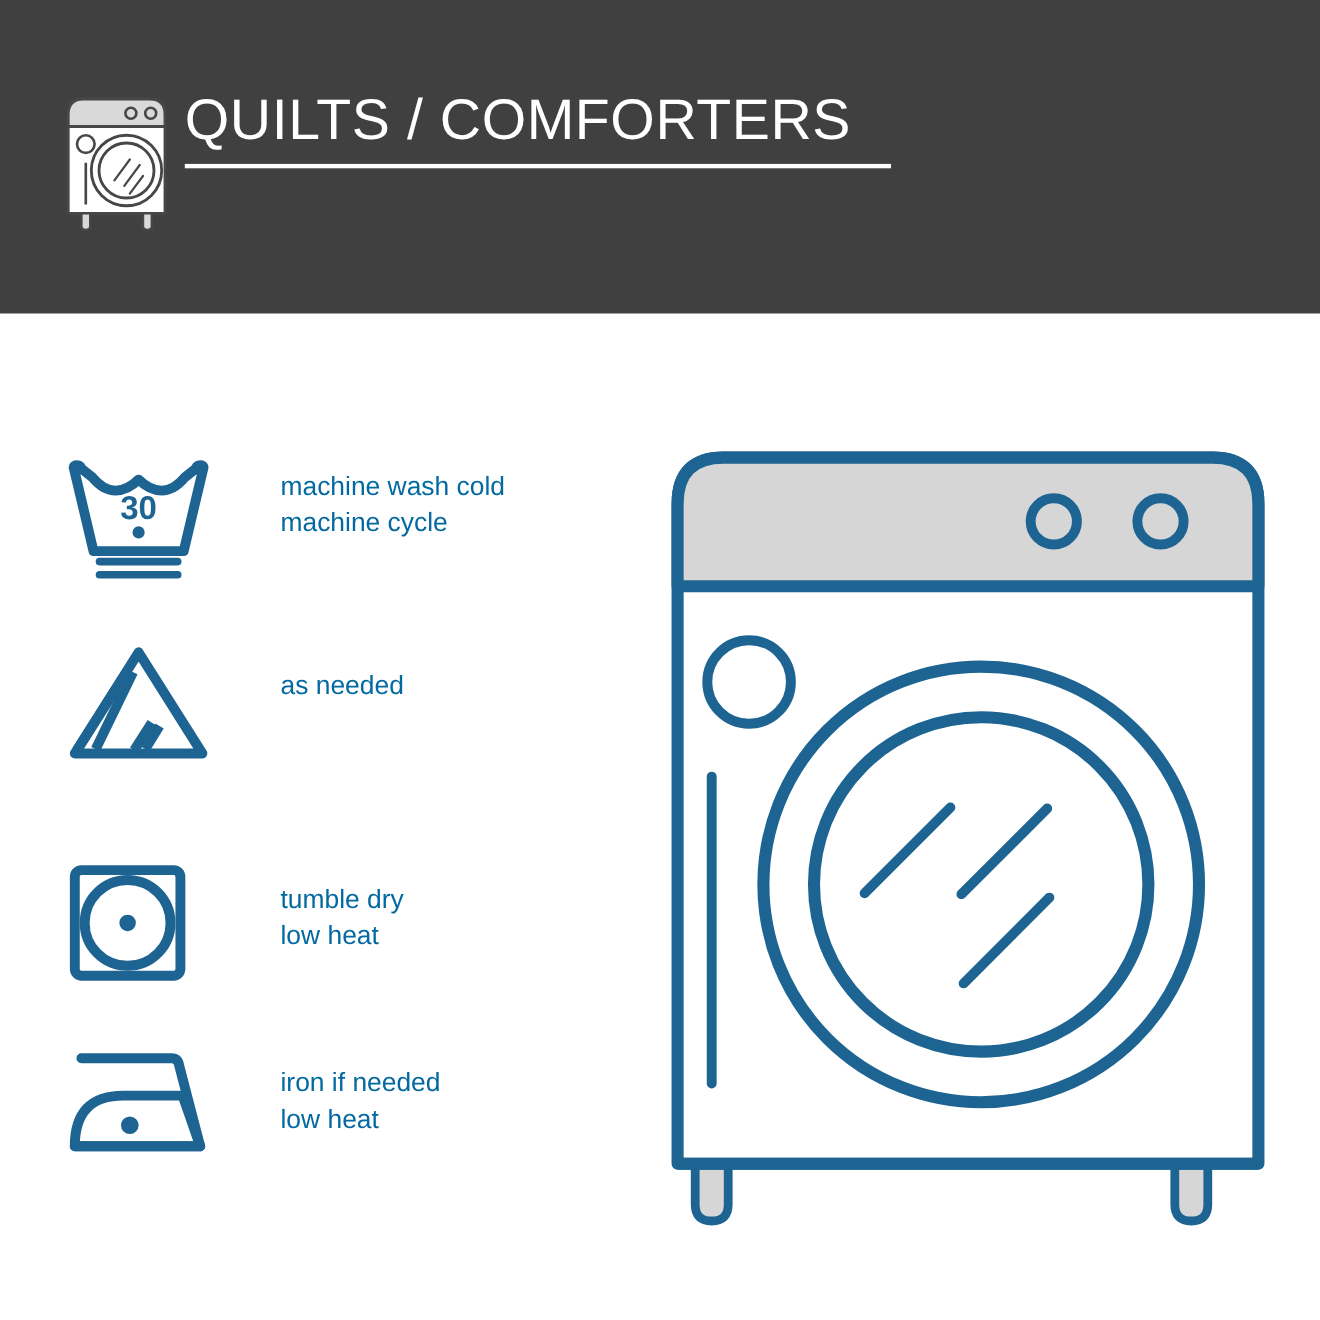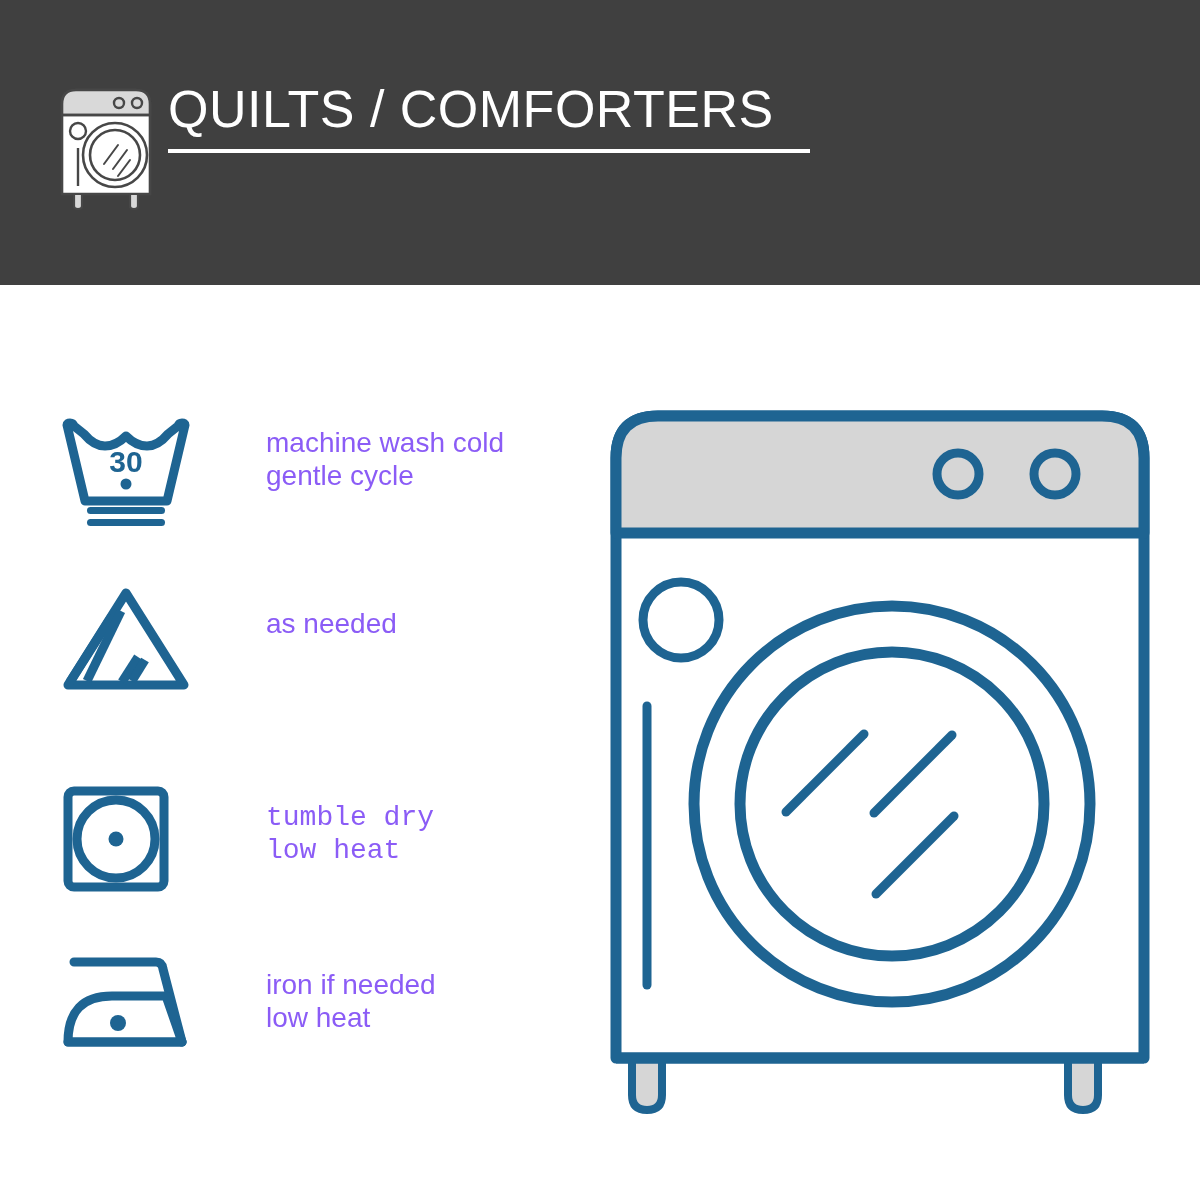--- a/index.html
+++ b/index.html
@@ -44,38 +44,38 @@
     line-height:54px;
     white-space:nowrap;
     font-family:"Liberation Sans", sans-serif;
   }
 
   
   .care-list{position:absolute;left:0;top:285px;width:540px;height:954px;}
   .care-row{position:absolute;left:0;width:540px;}
   .care-icon{position:absolute;left:60px;top:0;}
   .care-text{
-    position:absolute;left:266px;
-    color:#8b5cf6;
-    font-size:28px;
+    position:absolute;left:255px;
+    color:#0369a1;
+    font-size:24px;
     font-weight:400;
     line-height:33px;
     font-family:"Liberation Sans", sans-serif;
     white-space:nowrap;
   }
 
   
   .row-wash{top:130px;}
   .row-bleach{top:300px;}
   .row-dry{top:498px;}
   .row-iron{top:665px;}
 
   .care-text.t-wash{top:11px;}
   .care-text.t-bleach{top:22px;}
-  .care-text.t-dry{top:18px;font-family:Liberation Mono, monospace;}
+  .care-text.t-dry{top:18px;}
   .care-text.t-iron{top:18px;}
 
   
   .washer{position:absolute;left:600px;top:400px;width:560px;height:720px;}
 </style>
 </head>
 <body>
 
 <div id="page">
 
@@ -130,21 +130,21 @@
           <text x="66" y="57" font-family="'Liberation Sans',sans-serif" font-size="30" font-weight="700" fill="#1E6492" text-anchor="middle">30</text>
 
           <circle cx="66" cy="69" r="5.5" fill="#1E6492"></circle>
 
           <rect x="27" y="92" width="78" height="7" rx="3.5" fill="#1E6492"></rect>
           <rect x="27" y="104" width="78" height="7" rx="3.5" fill="#1E6492"></rect>
         </svg>
       </div>
       <div class="care-text t-wash">
         <div>machine wash cold</div>
-        <div>gentle cycle</div>
+        <div>machine cycle</div>
       </div>
     </div>
 
     <div class="care-row row-bleach">
       <div class="care-icon">
         <svg width="132" height="108" viewBox="0 0 132 108" xmlns="http://www.w3.org/2000/svg">
 
           <path d="M66 8 L124 100 L8 100 Z" fill="none" stroke="#1E6492" stroke-width="9" stroke-linejoin="round"></path>
 
           <line x1="52" y1="31" x2="10" y2="97" stroke="#1E6492" stroke-width="9" stroke-linecap="butt"></line>

